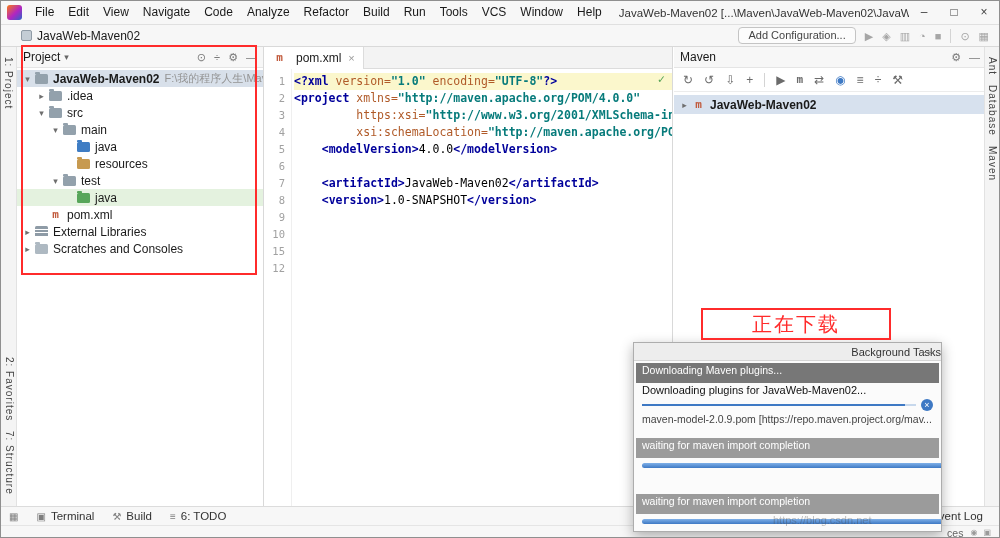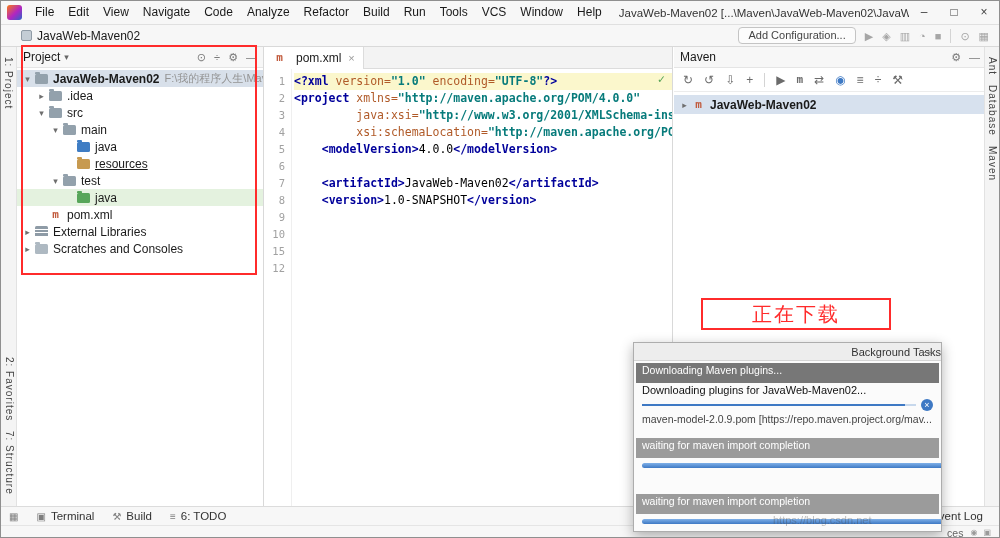--- a/index.html
+++ b/index.html
@@ -98,21 +98,21 @@
   .task-row{height:15px;line-height:15px;padding:0 8px;font-size:11px;color:#111;white-space:nowrap;overflow:hidden}
   .task-progress{display:flex;align-items:center;gap:5px;padding:2px 8px;height:14px}
   .tp-track{flex:1;height:2px;background:#C7D8EC;position:relative}
   .tp-fill{position:absolute;left:0;top:0;height:2px;background:#3E79C4}
   .tp-cancel{width:12px;height:12px;border-radius:50%;background:#3E79C4;color:#FFF;font-size:9px;line-height:12px;text-align:center;flex:none}
   .task-detail{height:14px;line-height:14px;padding:0 8px;font-size:10.5px;color:#444;white-space:nowrap;overflow:hidden}
   .task-bar{height:5px;border-radius:3px;background:linear-gradient(#7FB0E8,#3E79C4);margin:5px 8px 0}
 
   
   .anno-rect{left:20px;top:44px;width:236px;height:230px;border:2px solid #FF2B2B;z-index:60;pointer-events:none}
-  .anno-label{left:700px;top:297px;width:190px;height:32px;border:2px solid #FF2B2B;color:#FF2B2B;font-size:20px;display:flex;align-items:center;justify-content:center;z-index:60;letter-spacing:2px}
+  .anno-label{left:700px;top:307px;width:190px;height:32px;border:2px solid #FF2B2B;color:#FF2B2B;font-size:20px;display:flex;align-items:center;justify-content:center;z-index:60;letter-spacing:2px}
   .watermark{left:772px;top:513px;z-index:70;color:rgba(70,70,70,.35);font-size:11px;pointer-events:none}
 </style>
 </head>
 <body>
 
 <div class="screen">
 
   <div class="abs titlebar">
     <span class="appicon"></span>
     <span id="menubar" style="display:flex">
@@ -197,21 +197,21 @@
         <div class="tree-row" style="padding-left: 32px;">
           <span class="arrow">▾</span>
           <span class="ticon i-folder"></span>
           <span class="tlabel">main</span>
         </div>
         <div class="tree-row" style="padding-left: 46px;">
           <span class="arrow"></span>
           <span class="ticon i-src"></span>
           <span class="tlabel">java</span>
         </div>
-        <div class="tree-row" style="padding-left: 46px; text-decoration: underline;">
+        <div class="tree-row" style="padding-left: 46px;">
           <span class="arrow"></span>
           <span class="ticon i-res"></span>
           <span class="tlabel">resources</span>
         </div>
         <div class="tree-row" style="padding-left: 32px;">
           <span class="arrow">▾</span>
           <span class="ticon i-folder"></span>
           <span class="tlabel">test</span>
         </div>
         <div class="tree-row bg-green" style="padding-left: 46px;">
@@ -256,21 +256,21 @@
           <div class="gutline">7</div>
           <div class="gutline">8</div>
           <div class="gutline">9</div>
           <div class="gutline">10</div>
           <div class="gutline">15</div>
           <div class="gutline">12</div>
         </div>
       <div class="codelines" id="codelines">
           <div class="codeline hl"><span class="c-tag">&lt;?xml </span><span class="c-attr">version=</span><span class="c-str">"1.0"</span><span class="c-plain"> </span><span class="c-attr">encoding=</span><span class="c-str">"UTF-8"</span><span class="c-tag">?&gt;</span></div>
           <div class="codeline"><span class="c-tag">&lt;project </span><span class="c-attr">xmlns=</span><span class="c-str">"http://maven.apache.org/POM/4.0.0"</span></div>
-          <div class="codeline"><span class="c-plain">         </span><span class="c-attr">java:xsi=</span><span class="c-str">"http://www.w3.org/2001/XMLSchema-instance"</span></div>
+          <div class="codeline"><span class="c-plain">         </span><span class="c-attr">https:xsi=</span><span class="c-str">"http://www.w3.org/2001/XMLSchema-instance"</span></div>
           <div class="codeline"><span class="c-plain">         </span><span class="c-attr">xsi:schemaLocation=</span><span class="c-str">"http://maven.apache.org/POM/4.0.0 http://maven.apache.org/xsd/maven-4.0.0.xsd"</span></div>
           <div class="codeline"><span class="c-plain">    </span><span class="c-tag">&lt;modelVersion&gt;</span><span class="c-txt">4.0.0</span><span class="c-tag">&lt;/modelVersion&gt;</span></div>
           <div class="codeline">&nbsp;</div>
           <div class="codeline"><span class="c-plain">    </span><span class="c-tag">&lt;artifactId&gt;</span><span class="c-txt">JavaWeb-Maven02</span><span class="c-tag">&lt;/artifactId&gt;</span></div>
           <div class="codeline"><span class="c-plain">    </span><span class="c-tag">&lt;version&gt;</span><span class="c-txt">1.0-SNAPSHOT</span><span class="c-tag">&lt;/version&gt;</span></div>
           <div class="codeline">&nbsp;</div>
           <div class="codeline">&nbsp;</div>
         </div>
       <span class="insp-check">✓</span>
     </div>

